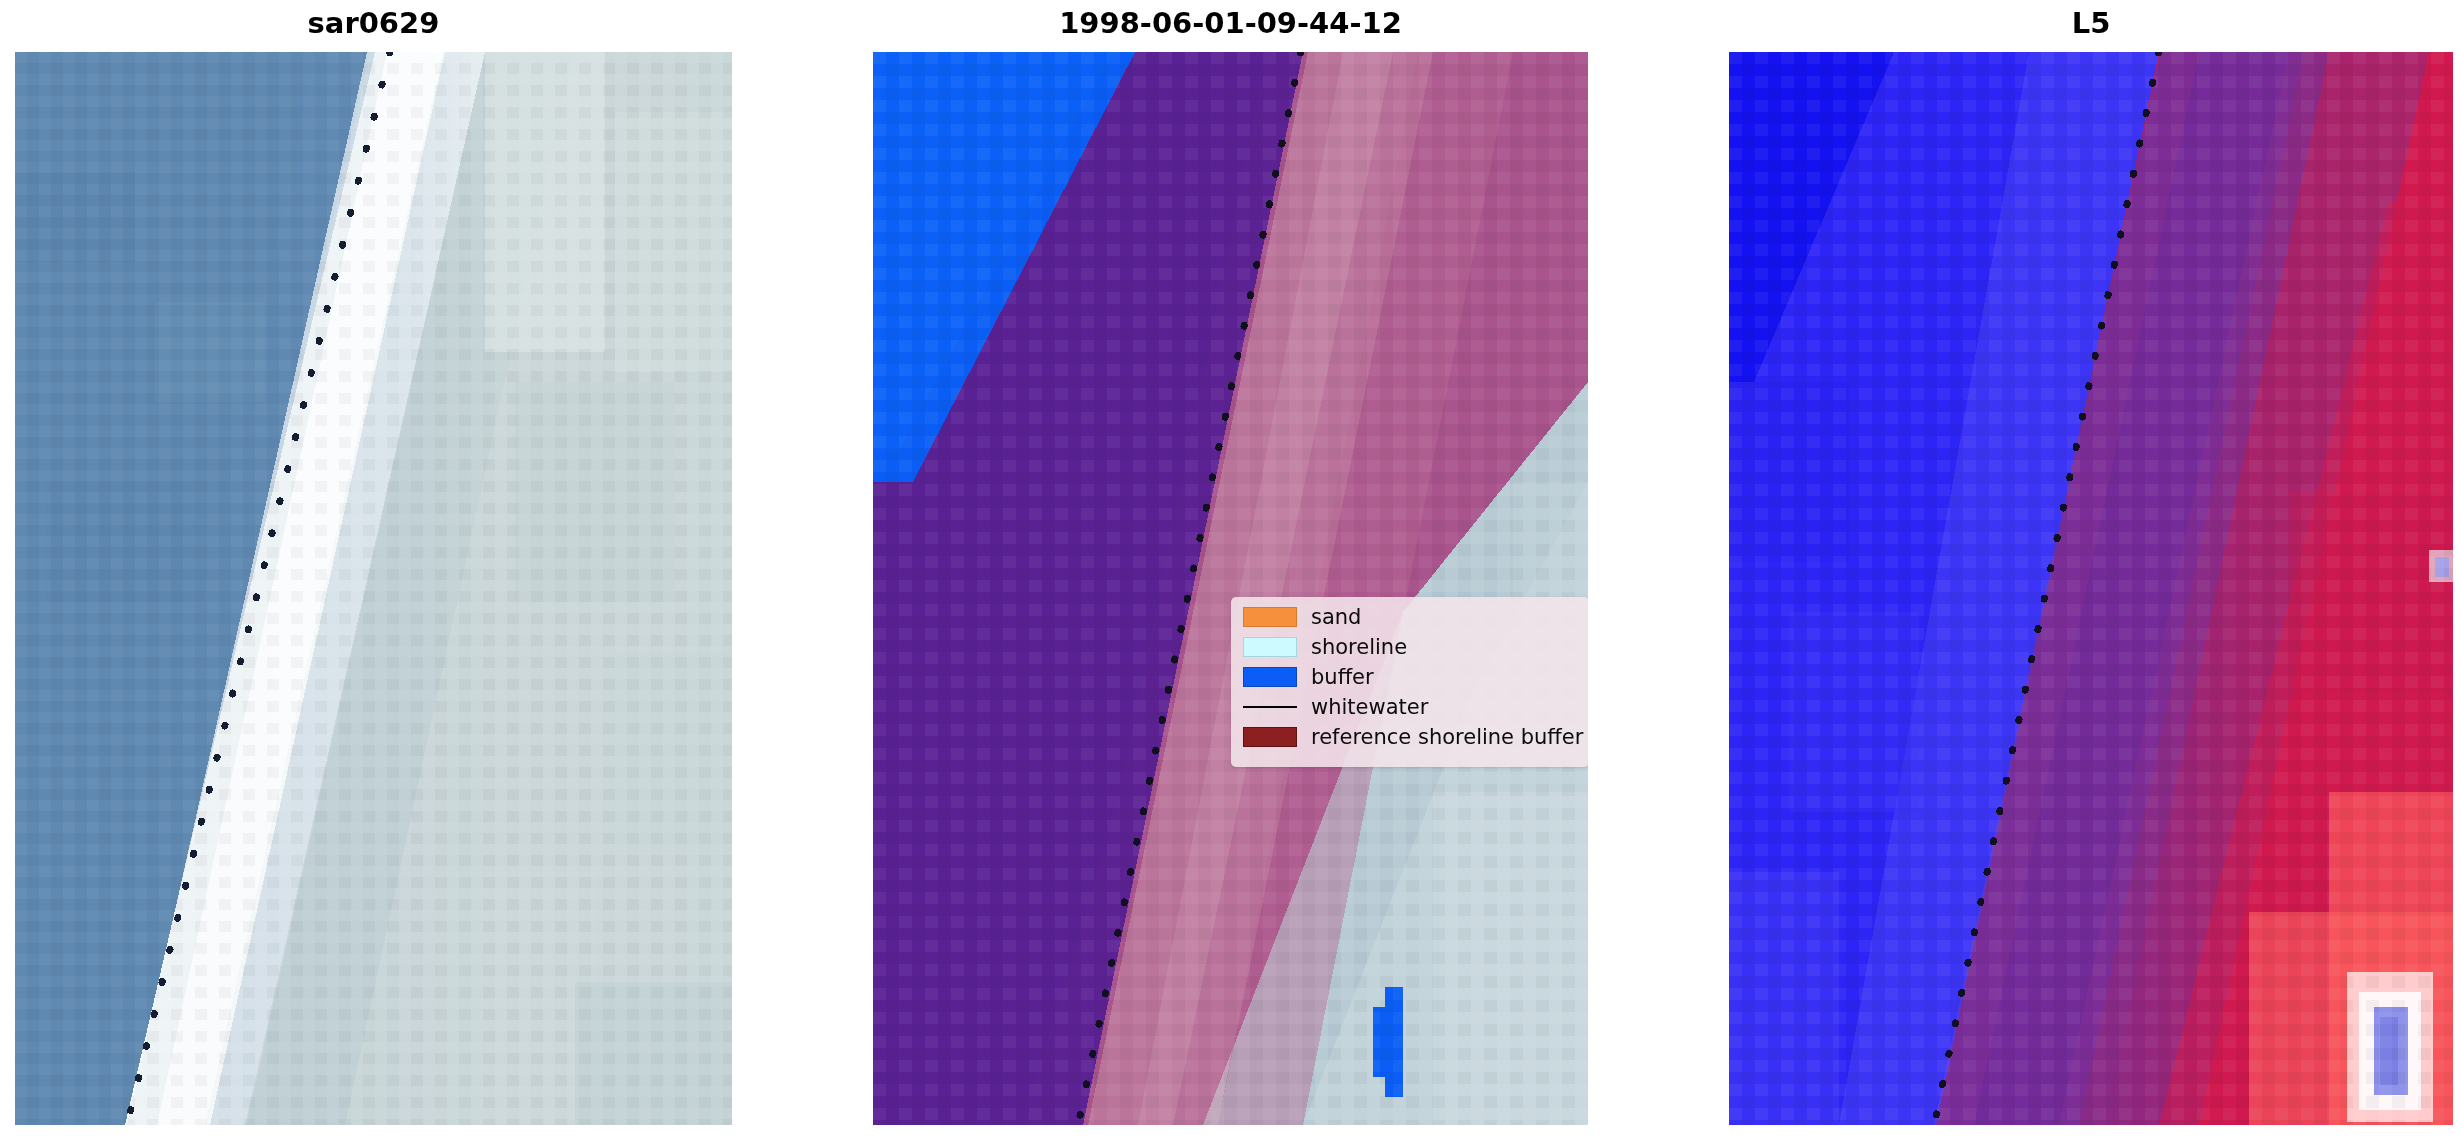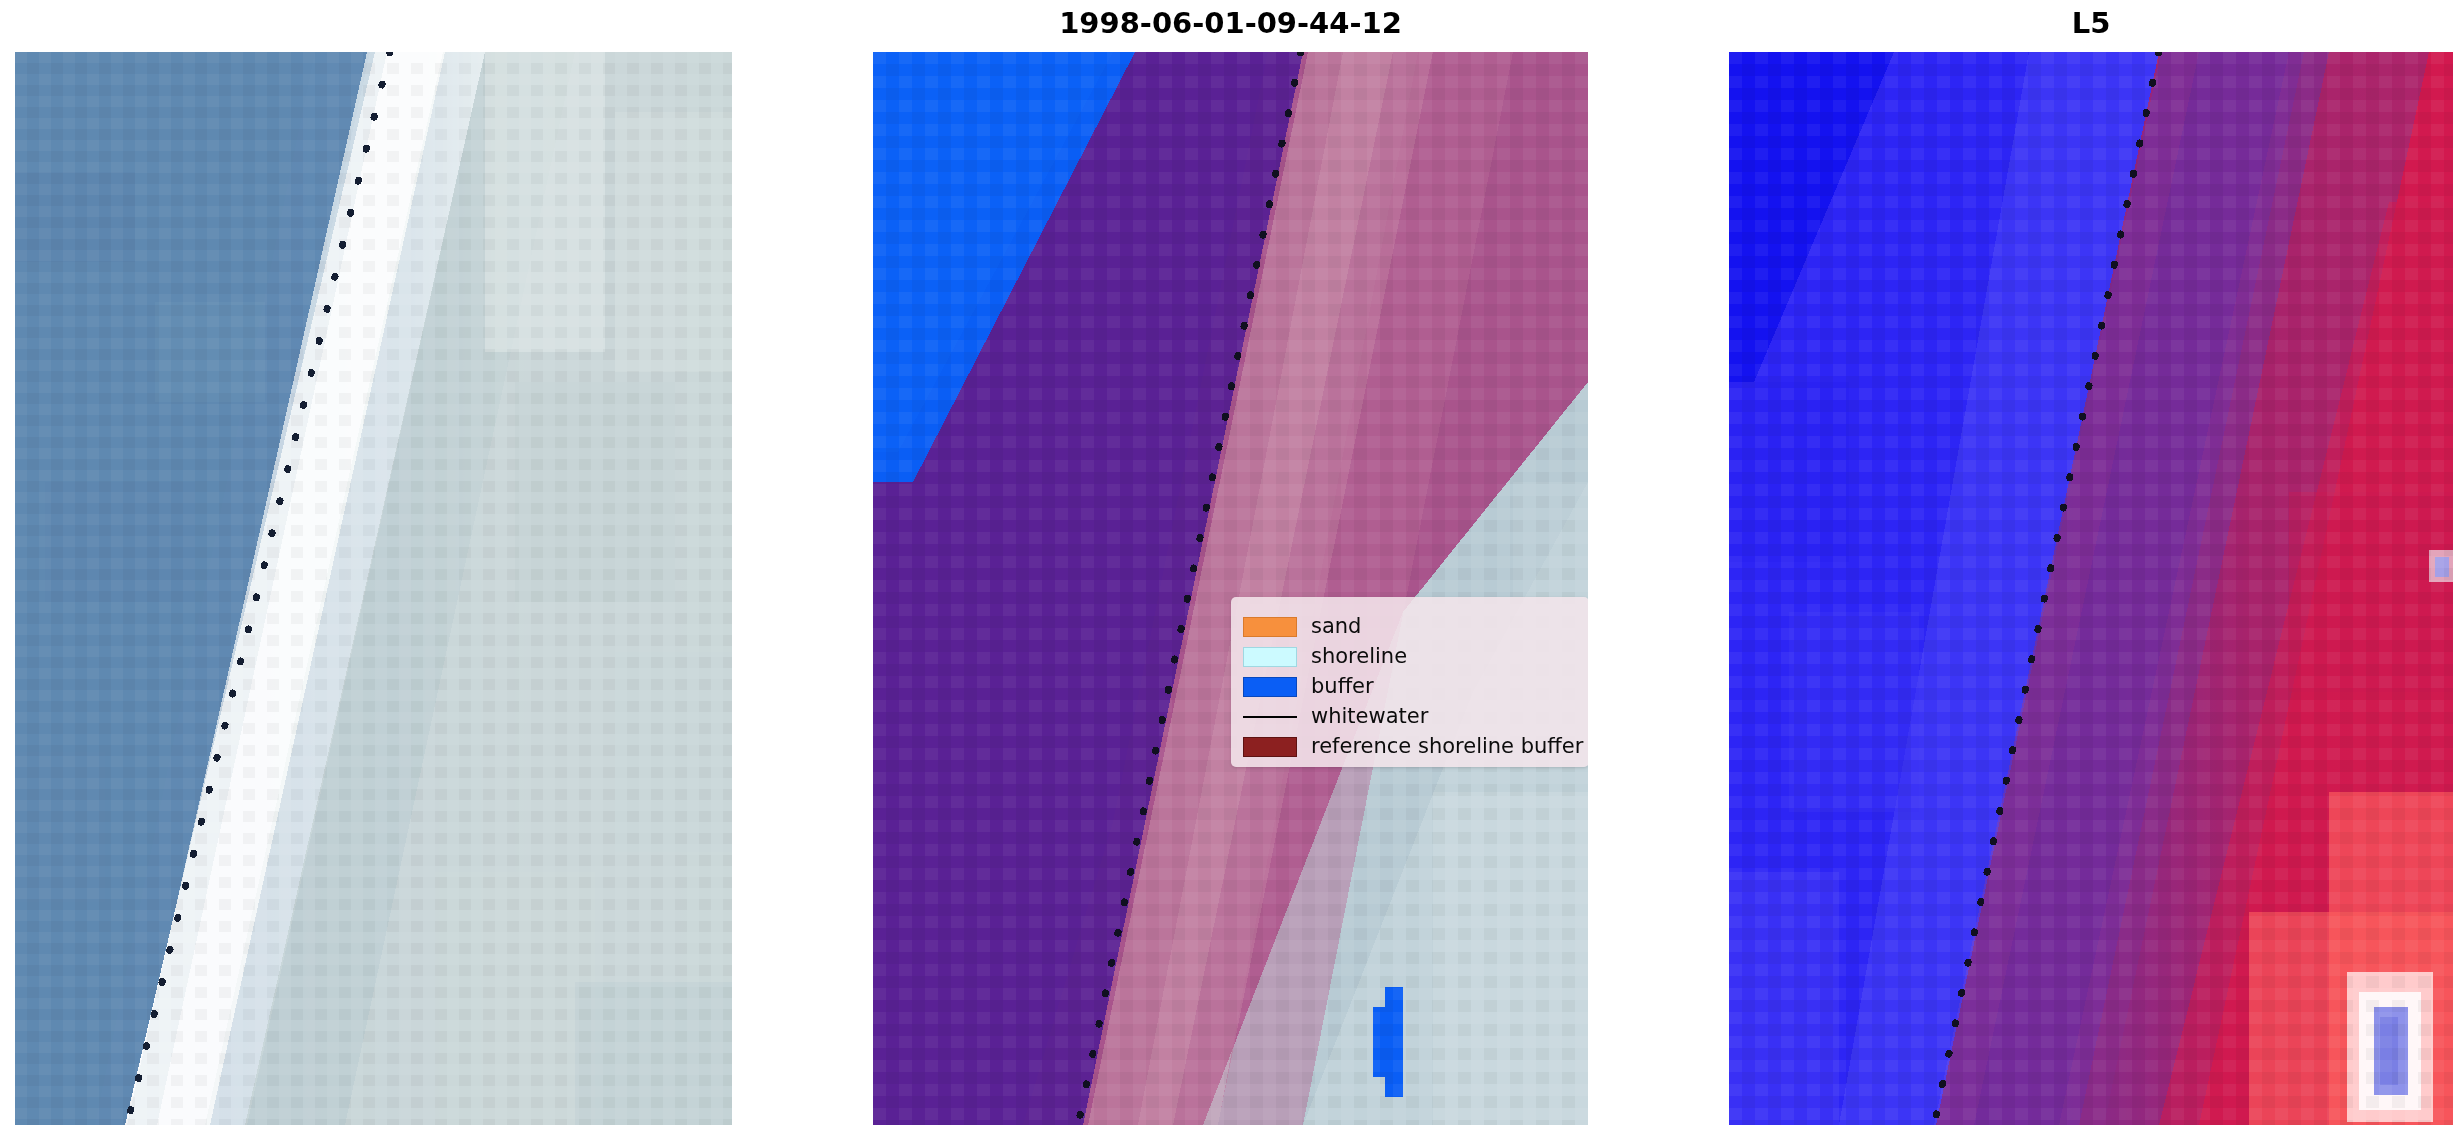--- a/index.html
+++ b/index.html
@@ -48,21 +48,21 @@
   .legend {
     position: absolute;
     background: rgba(243,229,235,0.88);
     border-radius: 5px;
     padding: 10px 12px 10px 12px;
     box-sizing: border-box;
     box-shadow: 0 1px 3px rgba(0,0,0,0.14);
   }
   .legend-row {
     display: flex;
-    align-items: flex-end;
+    align-items: flex-start;
     height: 30px;
   }
   .legend-swatch {
     width: 54px;
     height: 20px;
     margin-right: 14px;
     flex: 0 0 auto;
     box-sizing: border-box;
   }
   .legend-line-wrap {
@@ -83,20 +83,21 @@
     white-space: nowrap;
     font-family: "DejaVu Sans", sans-serif;
     line-height: 1;
   }
 </style>
 </head>
 <body>
 
 <div class="figure">
 
+  <div class="panel-title" style="left:15px; top:6px; width:717px;">sar0629</div>
 
   <div class="axes" style="left:15px; top:52px; width:717px; height:1073px;">
     <div class="imglayer">
       <svg viewBox="0 0 717 1073" preserveAspectRatio="none" shape-rendering="crispEdges">
         <defs>
           <linearGradient id="sarBase" x1="0" y1="0" x2="1" y2="0">
             <stop offset="0" stop-color="#6a90b6"></stop>
             <stop offset="0.30" stop-color="#6089b2"></stop>
             <stop offset="0.55" stop-color="#7ba0bf"></stop>
             <stop offset="0.70" stop-color="#c9d8da"></stop>

